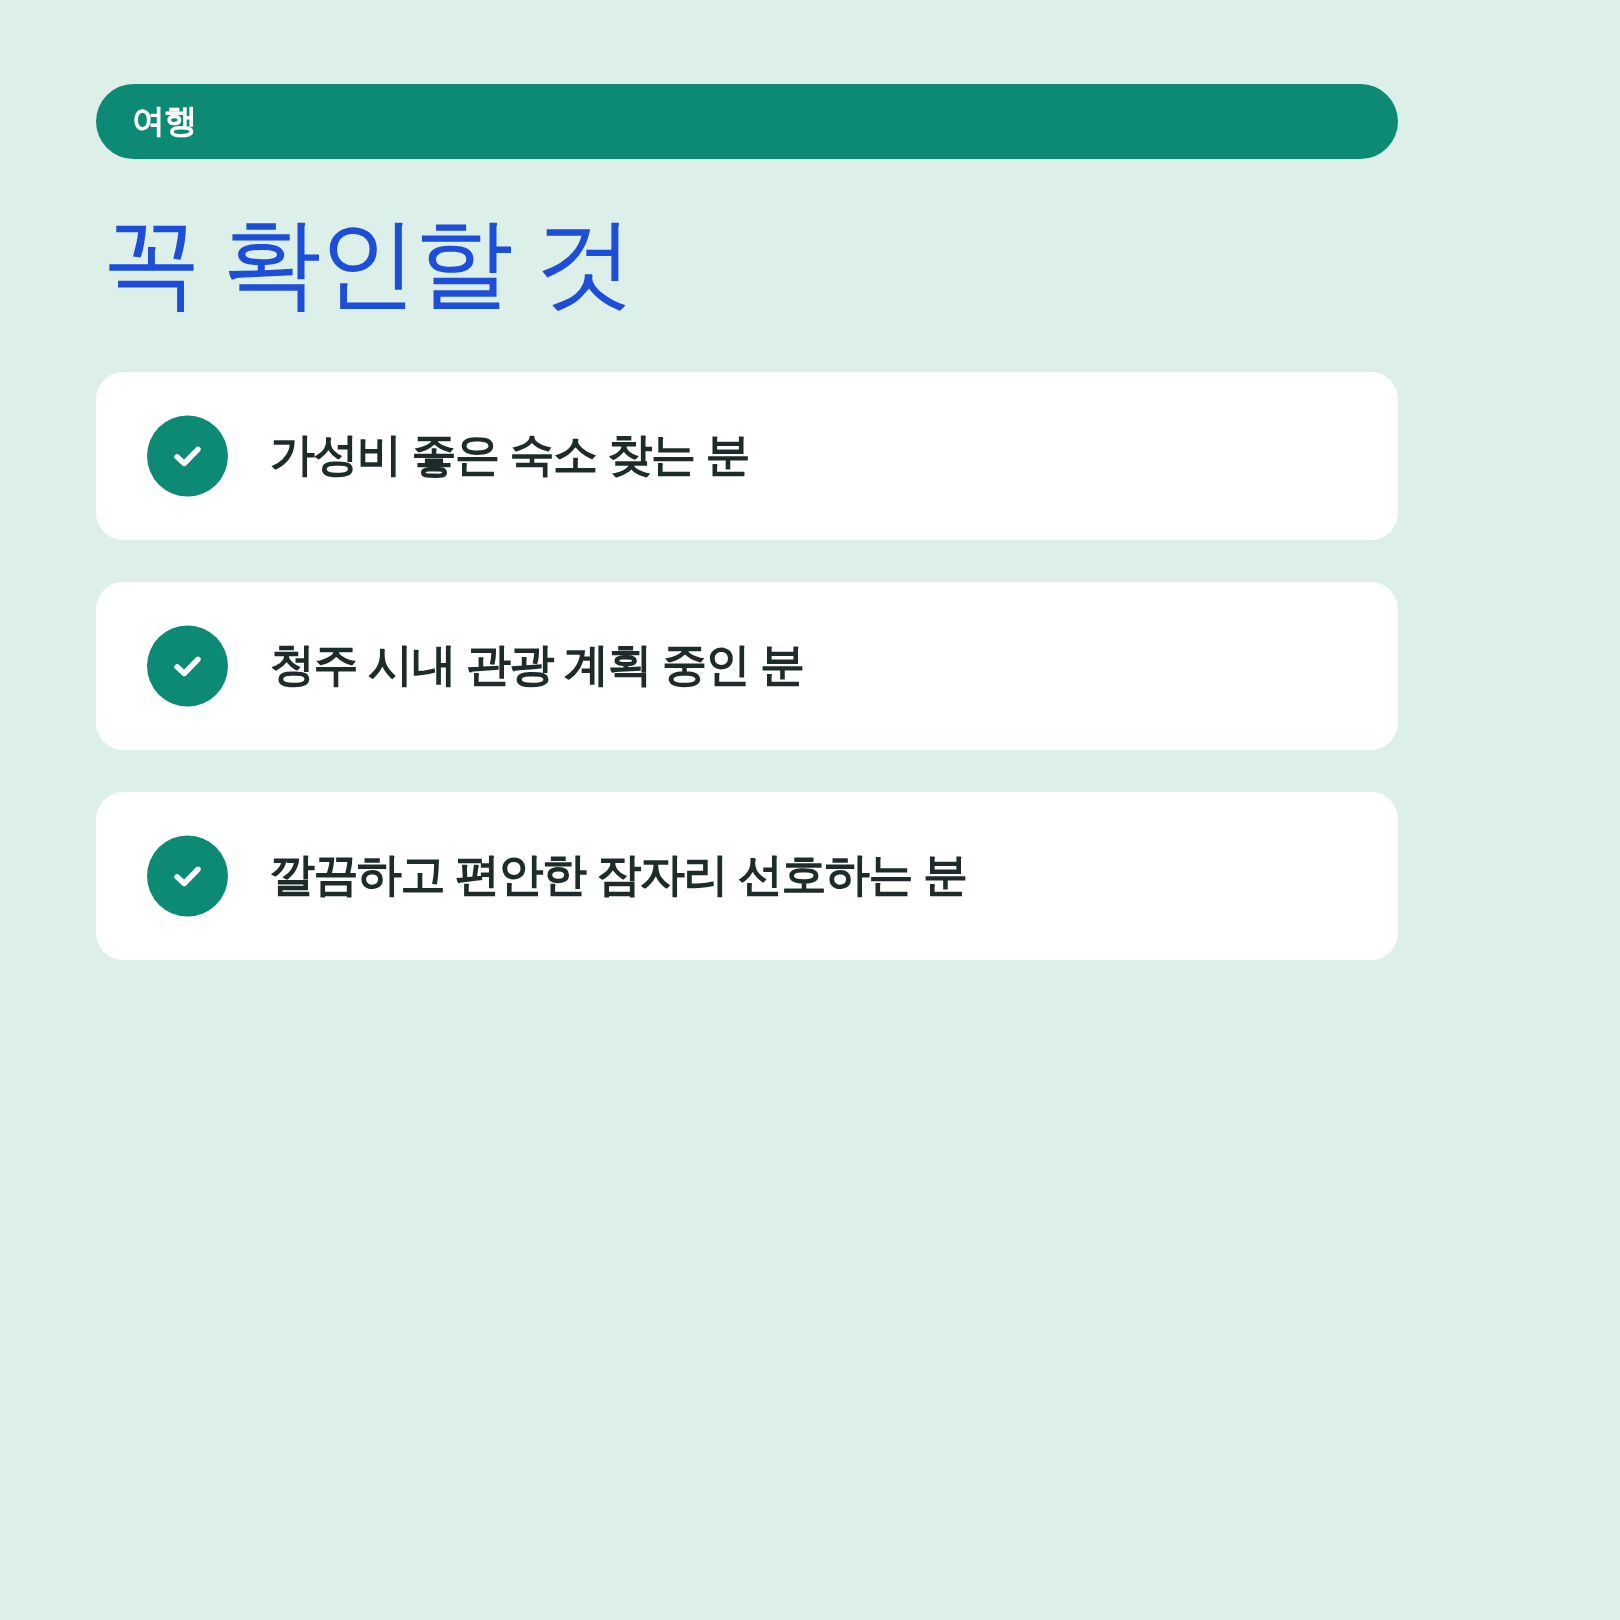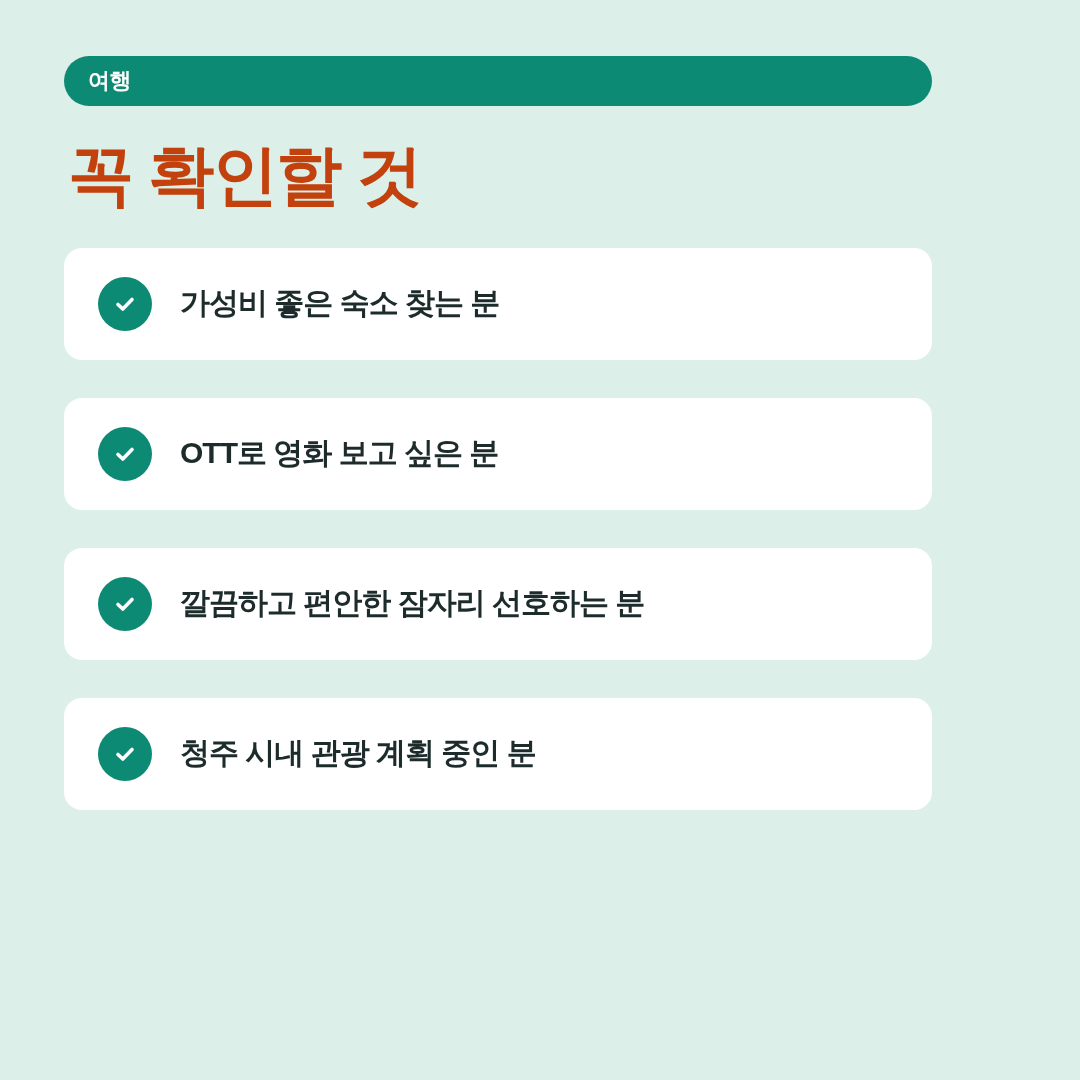--- a/index.html
+++ b/index.html
@@ -31,30 +31,30 @@
   }
   .category-label {
     color: #ffffff;
     font-size: 22px;
     font-weight: bold;
     letter-spacing: -0.5px;
   }
   .headline {
     margin: 32px 0 11px 4px;
     font-size: 66px;
-    font-weight: bold;
-    color: #c2410c;
+    font-weight: normal;
+    color: #1d4ed8;
     letter-spacing: -2px;
     line-height: 1.15;
   }
   .list {
     margin-top: 34px;
     display: flex;
     flex-direction: column;
-    gap: 38px;
+    gap: 28px;
   }
   .list-item {
     background: #ffffff;
     border-radius: 18px;
     height: 112px;
     display: flex;
     align-items: center;
     padding-left: 34px;
     box-sizing: border-box;
   }
@@ -94,41 +94,33 @@
 
     <div class="list-item">
       <span class="check-circle">
         <svg width="28" height="28" viewBox="0 0 28 28" aria-hidden="true">
           <path d="M7 14.5 L11.8 19 L21 9.5" fill="none" stroke="#ffffff" stroke-width="3.6" stroke-linecap="round" stroke-linejoin="round"></path>
         </svg>
       </span>
       <span class="item-text">가성비 좋은 숙소 찾는 분</span>
     </div>
 
+
     <div class="list-item">
       <span class="check-circle">
         <svg width="28" height="28" viewBox="0 0 28 28" aria-hidden="true">
           <path d="M7 14.5 L11.8 19 L21 9.5" fill="none" stroke="#ffffff" stroke-width="3.6" stroke-linecap="round" stroke-linejoin="round"></path>
         </svg>
       </span>
-      <span class="item-text">OTT로 영화 보고 싶은 분</span>
+      <span class="item-text">청주 시내 관광 계획 중인 분</span>
     </div>
 
     <div class="list-item">
       <span class="check-circle">
         <svg width="28" height="28" viewBox="0 0 28 28" aria-hidden="true">
           <path d="M7 14.5 L11.8 19 L21 9.5" fill="none" stroke="#ffffff" stroke-width="3.6" stroke-linecap="round" stroke-linejoin="round"></path>
         </svg>
       </span>
       <span class="item-text">깔끔하고 편안한 잠자리 선호하는 분</span>
     </div>
 
-    <div class="list-item">
-      <span class="check-circle">
-        <svg width="28" height="28" viewBox="0 0 28 28" aria-hidden="true">
-          <path d="M7 14.5 L11.8 19 L21 9.5" fill="none" stroke="#ffffff" stroke-width="3.6" stroke-linecap="round" stroke-linejoin="round"></path>
-        </svg>
-      </span>
-      <span class="item-text">청주 시내 관광 계획 중인 분</span>
-    </div>
-
   </div>
 </div>
 
 </body></html>

